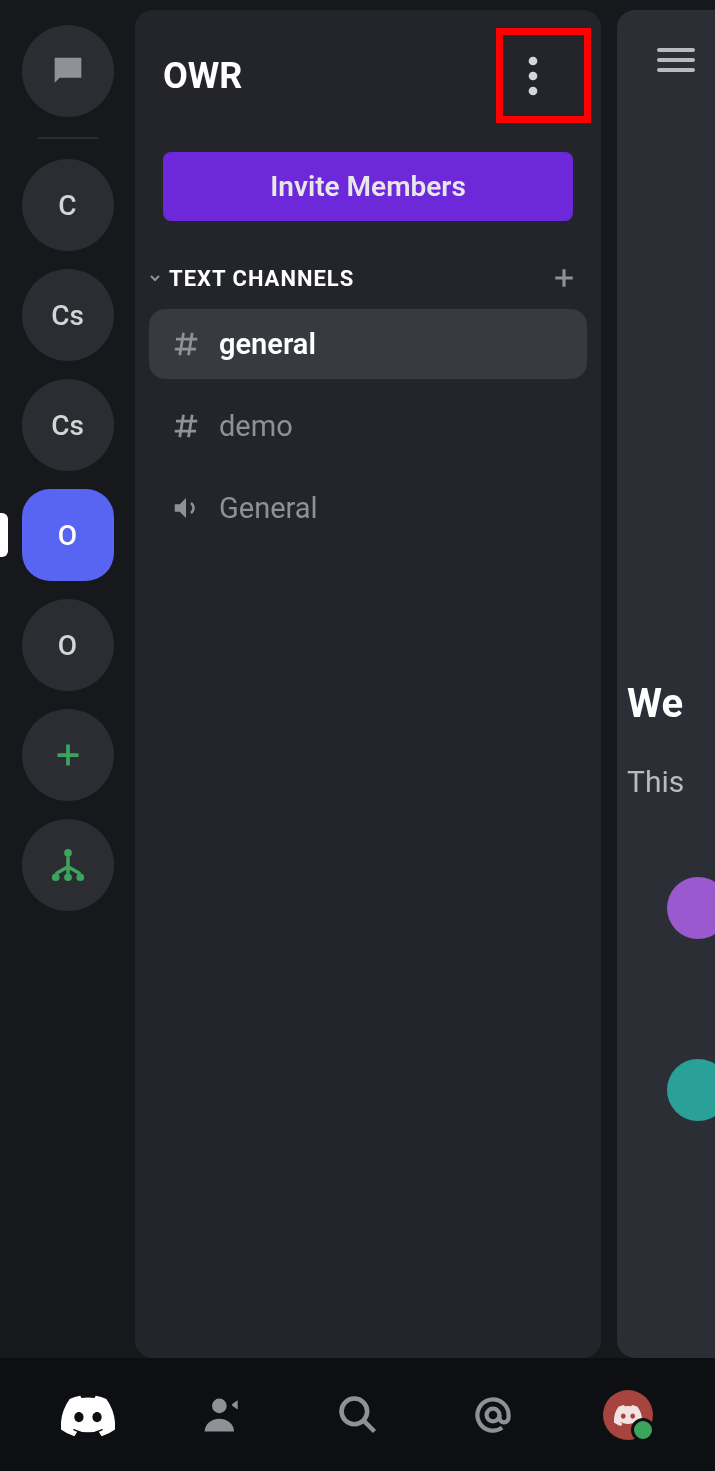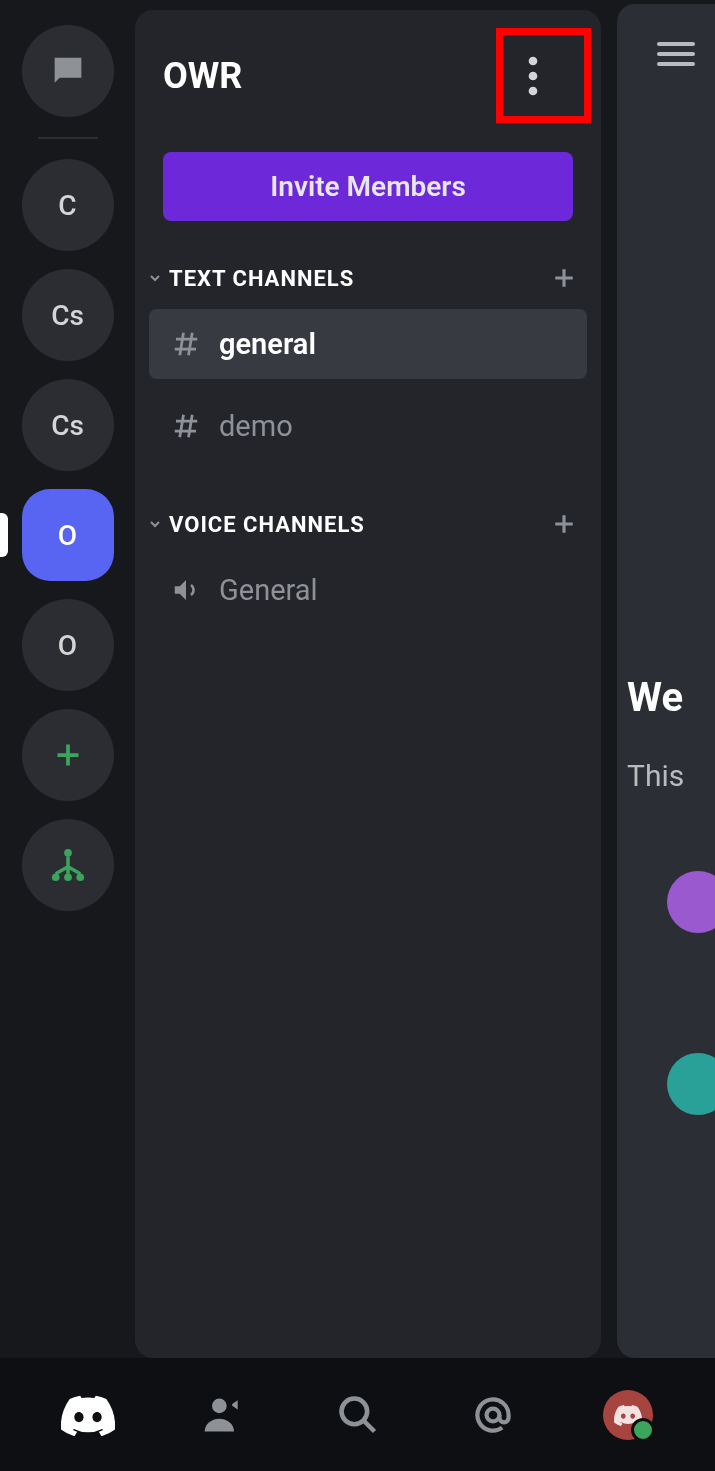--- a/index.html
+++ b/index.html
@@ -170,21 +170,21 @@
   font-weight: 300;
   color: #8e9297;
 }
 
 .channel-item {
   display: flex;
   align-items: center;
   gap: 18px;
   padding: 18px 22px;
   margin: 6px 14px;
-  border-radius: 8px;
+  border-radius: 16px;
   color: #8e9297;
   font-size: 29px;
 }
 
 .channel-item.selected {
   background: #383a42;
   color: #fff;
   font-weight: 600;
 }
 
@@ -197,21 +197,21 @@
 
 .channel-item.selected .channel-icon {
   color: #8e9297;
 }
 
 
 .chat-peek {
   flex: 1;
   background: #2c2e35;
   border-radius: 18px 0 0 18px;
-  margin-top: 4px;
+  margin-top: 10px;
   display: flex;
   flex-direction: column;
   overflow: hidden;
   min-width: 0;
 }
 
 .chat-header {
   height: 100px;
   display: flex;
   align-items: center;
@@ -385,33 +385,20 @@
 
     <div class="channel-item">
       <span class="channel-icon">
         <svg width="30" height="30" viewBox="0 0 24 24" fill="none" stroke="#8e9297" stroke-width="2.2">
           <path d="M10 3L7 21M17 3l-3 18M4 8h17M3 16h17"></path>
         </svg>
       </span>
       <span>demo</span>
     </div>
 
-    <div class="channel-category" style="margin-top:30px">
-      <div class="category-left">
-        <svg width="16" height="16" viewBox="0 0 24 24" fill="none" stroke="#8e9297" stroke-width="3">
-          <path d="M6 9l6 6 6-6"></path>
-        </svg>
-        <span class="category-label">VOICE CHANNELS</span>
-      </div>
-      <span class="add-channel-icon">
-        <svg width="30" height="30" viewBox="0 0 24 24" fill="none" stroke="#8e9297" stroke-width="2.5">
-          <path d="M12 5v14M5 12h14"></path>
-        </svg>
-      </span>
-    </div>
 
     <div class="channel-item">
       <span class="channel-icon">
         <svg width="30" height="30" viewBox="0 0 24 24" fill="#8e9297">
           <path d="M3 9v6h4l5 5V4L7 9H3z"></path>
           <path d="M16 8a5 5 0 010 8" fill="none" stroke="#8e9297" stroke-width="2"></path>
         </svg>
       </span>
       <span>General</span>
     </div>

